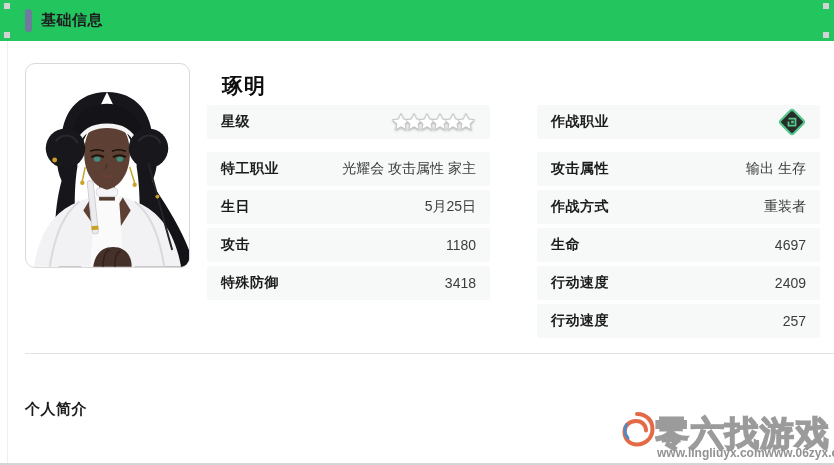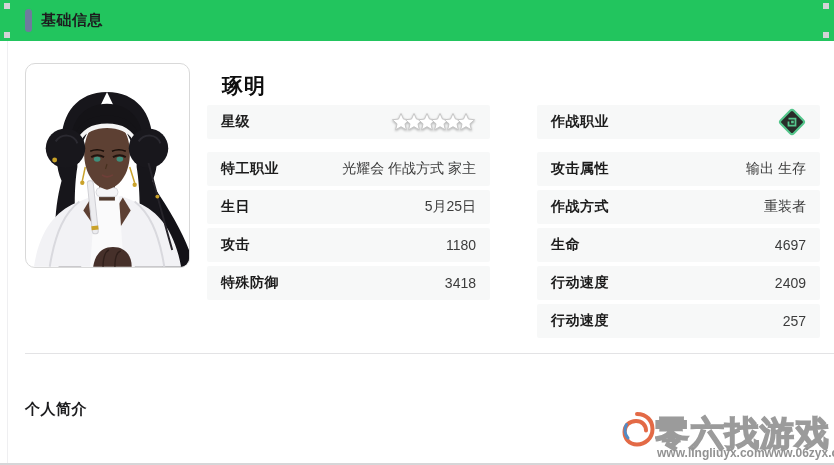--- a/index.html
+++ b/index.html
@@ -123,21 +123,21 @@
           <path d="M0,-9 L-2.47,-3.4 L-8.56,-2.78 L-3.99,1.3 L-5.29,7.28 L0,4.2 L5.29,7.28 L3.99,1.3 L8.56,-2.78 L2.47,-3.4 Z" transform="translate(9,11.5)" fill="#ffffff" stroke="#c6c6c6" stroke-width="1"></path>
           <path d="M0,-9 L-2.47,-3.4 L-8.56,-2.78 L-3.99,1.3 L-5.29,7.28 L0,4.2 L5.29,7.28 L3.99,1.3 L8.56,-2.78 L2.47,-3.4 Z" transform="translate(22,11.5)" fill="#ffffff" stroke="#c6c6c6" stroke-width="1"></path>
           <path d="M0,-9 L-2.47,-3.4 L-8.56,-2.78 L-3.99,1.3 L-5.29,7.28 L0,4.2 L5.29,7.28 L3.99,1.3 L8.56,-2.78 L2.47,-3.4 Z" transform="translate(35,11.5)" fill="#ffffff" stroke="#c6c6c6" stroke-width="1"></path>
           <path d="M0,-9 L-2.47,-3.4 L-8.56,-2.78 L-3.99,1.3 L-5.29,7.28 L0,4.2 L5.29,7.28 L3.99,1.3 L8.56,-2.78 L2.47,-3.4 Z" transform="translate(48,11.5)" fill="#ffffff" stroke="#c6c6c6" stroke-width="1"></path>
           <path d="M0,-9 L-2.47,-3.4 L-8.56,-2.78 L-3.99,1.3 L-5.29,7.28 L0,4.2 L5.29,7.28 L3.99,1.3 L8.56,-2.78 L2.47,-3.4 Z" transform="translate(61,11.5)" fill="#ffffff" stroke="#c6c6c6" stroke-width="1"></path>
           <path d="M0,-9 L-2.47,-3.4 L-8.56,-2.78 L-3.99,1.3 L-5.29,7.28 L0,4.2 L5.29,7.28 L3.99,1.3 L8.56,-2.78 L2.47,-3.4 Z" transform="translate(74,11.5)" fill="#ffffff" stroke="#c6c6c6" stroke-width="1"></path>
         </svg>
     </div>
     <div class="row">
       <span class="lbl">特工职业</span>
-      <span class="val">光耀会 作战方式 家主</span>
+      <span class="val">光耀会 攻击属性 家主</span>
     </div>
     <div class="row">
       <span class="lbl">生日</span>
       <span class="val">5月25日</span>
     </div>
     <div class="row">
       <span class="lbl">攻击</span>
       <span class="val">1180</span>
     </div>
     <div class="row">

